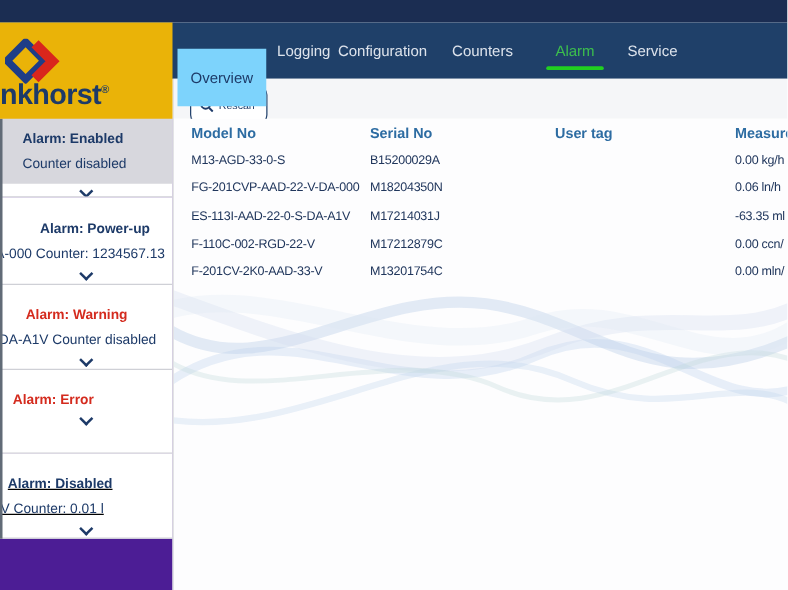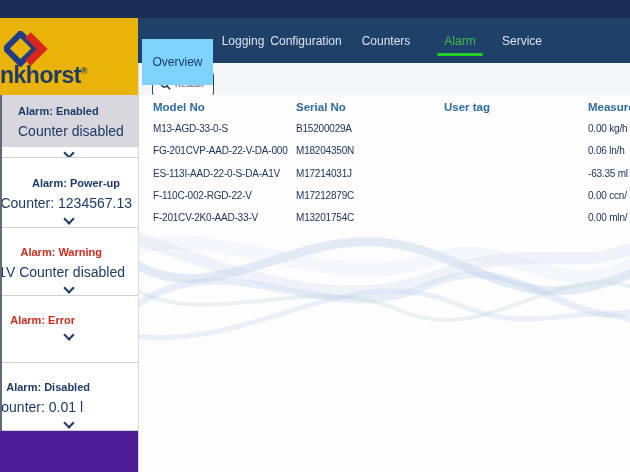--- a/index.html
+++ b/index.html
@@ -47,31 +47,31 @@
   
   .sidebar { position:absolute; left:0; top:95px; width:138px; height:377px; background:#4c1d95; z-index:2; }
   .sidebar-edge { position:absolute; left:0; top:0; width:2px; height:336px; background:#616b77; z-index:5; }
   .card { background:#fff; border-bottom:1px solid #cfd0d6; overflow:hidden; }
   .card .txt { padding-top:6px; }
   .card.selected .txt { background:#d7d7dd; padding-bottom:6px; }
   .card .line1, .card .line2 { display:flex; justify-content:flex-end; align-items:center;
         white-space:nowrap; overflow:hidden; height:19px; }
   .card .line1 span { font-size:11px; font-weight:bold; color:#1d3a68; }
   .card .line2 { height:21px; }
-  .card .line2 span { font-size:14px; color:#1d3a68; }
+  .card .line2 span { font-size:11px; color:#1d3a68; }
   .card.alarm-red .line1 span { color:#d42b1e; }
   .card.left-align .line1, .card.left-align .line2 { justify-content:flex-start; padding-left:18px; }
   .card .chev-row { height:22px; display:flex; justify-content:center; align-items:flex-start; padding-top:4px; }
   .chevron { width:8px; height:8px; border-right:2px solid #1d3a68; border-bottom:2px solid #1d3a68;
              transform:rotate(45deg); margin-top:-2px; cursor:pointer; }
   .card:nth-of-type(1){ height:63px; }
   .card:nth-of-type(2){ height:70px; padding-top:9px; }
   .card:nth-of-type(3){ height:68px; padding-top:8px; }
   .card:nth-of-type(4){ height:67px; padding-top:8px; }
-  .card:nth-of-type(5){ height:68px; padding-top:8px; }
+  .card:nth-of-type(5){ height:68px; padding-top:8px;text-decoration:underline; }
   .card:nth-of-type(2) .line1{ padding-right:18px; } .card:nth-of-type(2) .line2{ padding-right:6px; }
   .card:nth-of-type(3) .line1{ padding-right:36px; } .card:nth-of-type(3) .line2{ padding-right:13px; }
   .card:nth-of-type(4) .line1{ padding-right:63px; } .card:nth-of-type(4) .line2{ padding-right:25px; }
   .card:nth-of-type(5) .line1{ padding-right:48px; } .card:nth-of-type(5) .line2{ padding-right:55px; }
 
   .v-divider { position:absolute; left:138px; top:63px; width:1px; height:409px; background:#d9dadd; z-index:3; }
 
   
   .main { position:absolute; left:139px; top:95px; width:491px; height:377px; background:#fdfdfe; overflow:hidden; }
   .thead { position:relative; height:20px; margin-top:4px; }

